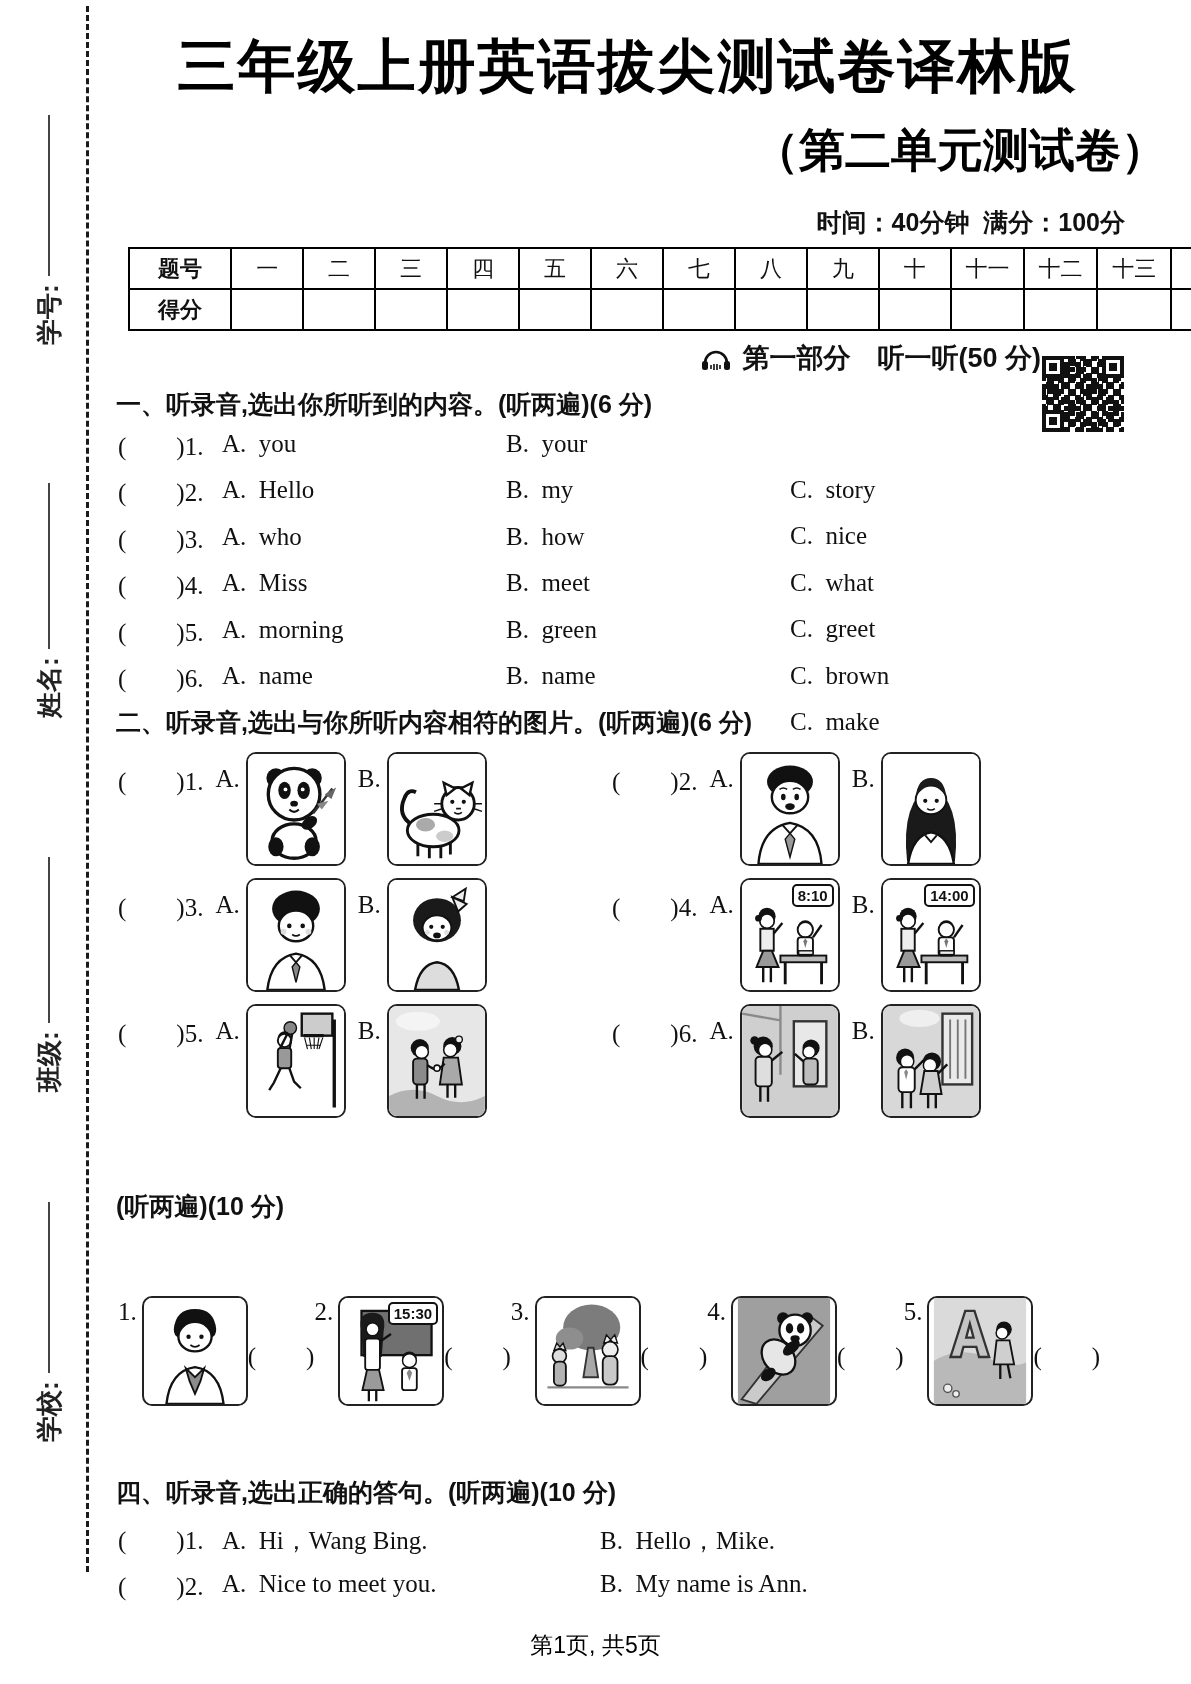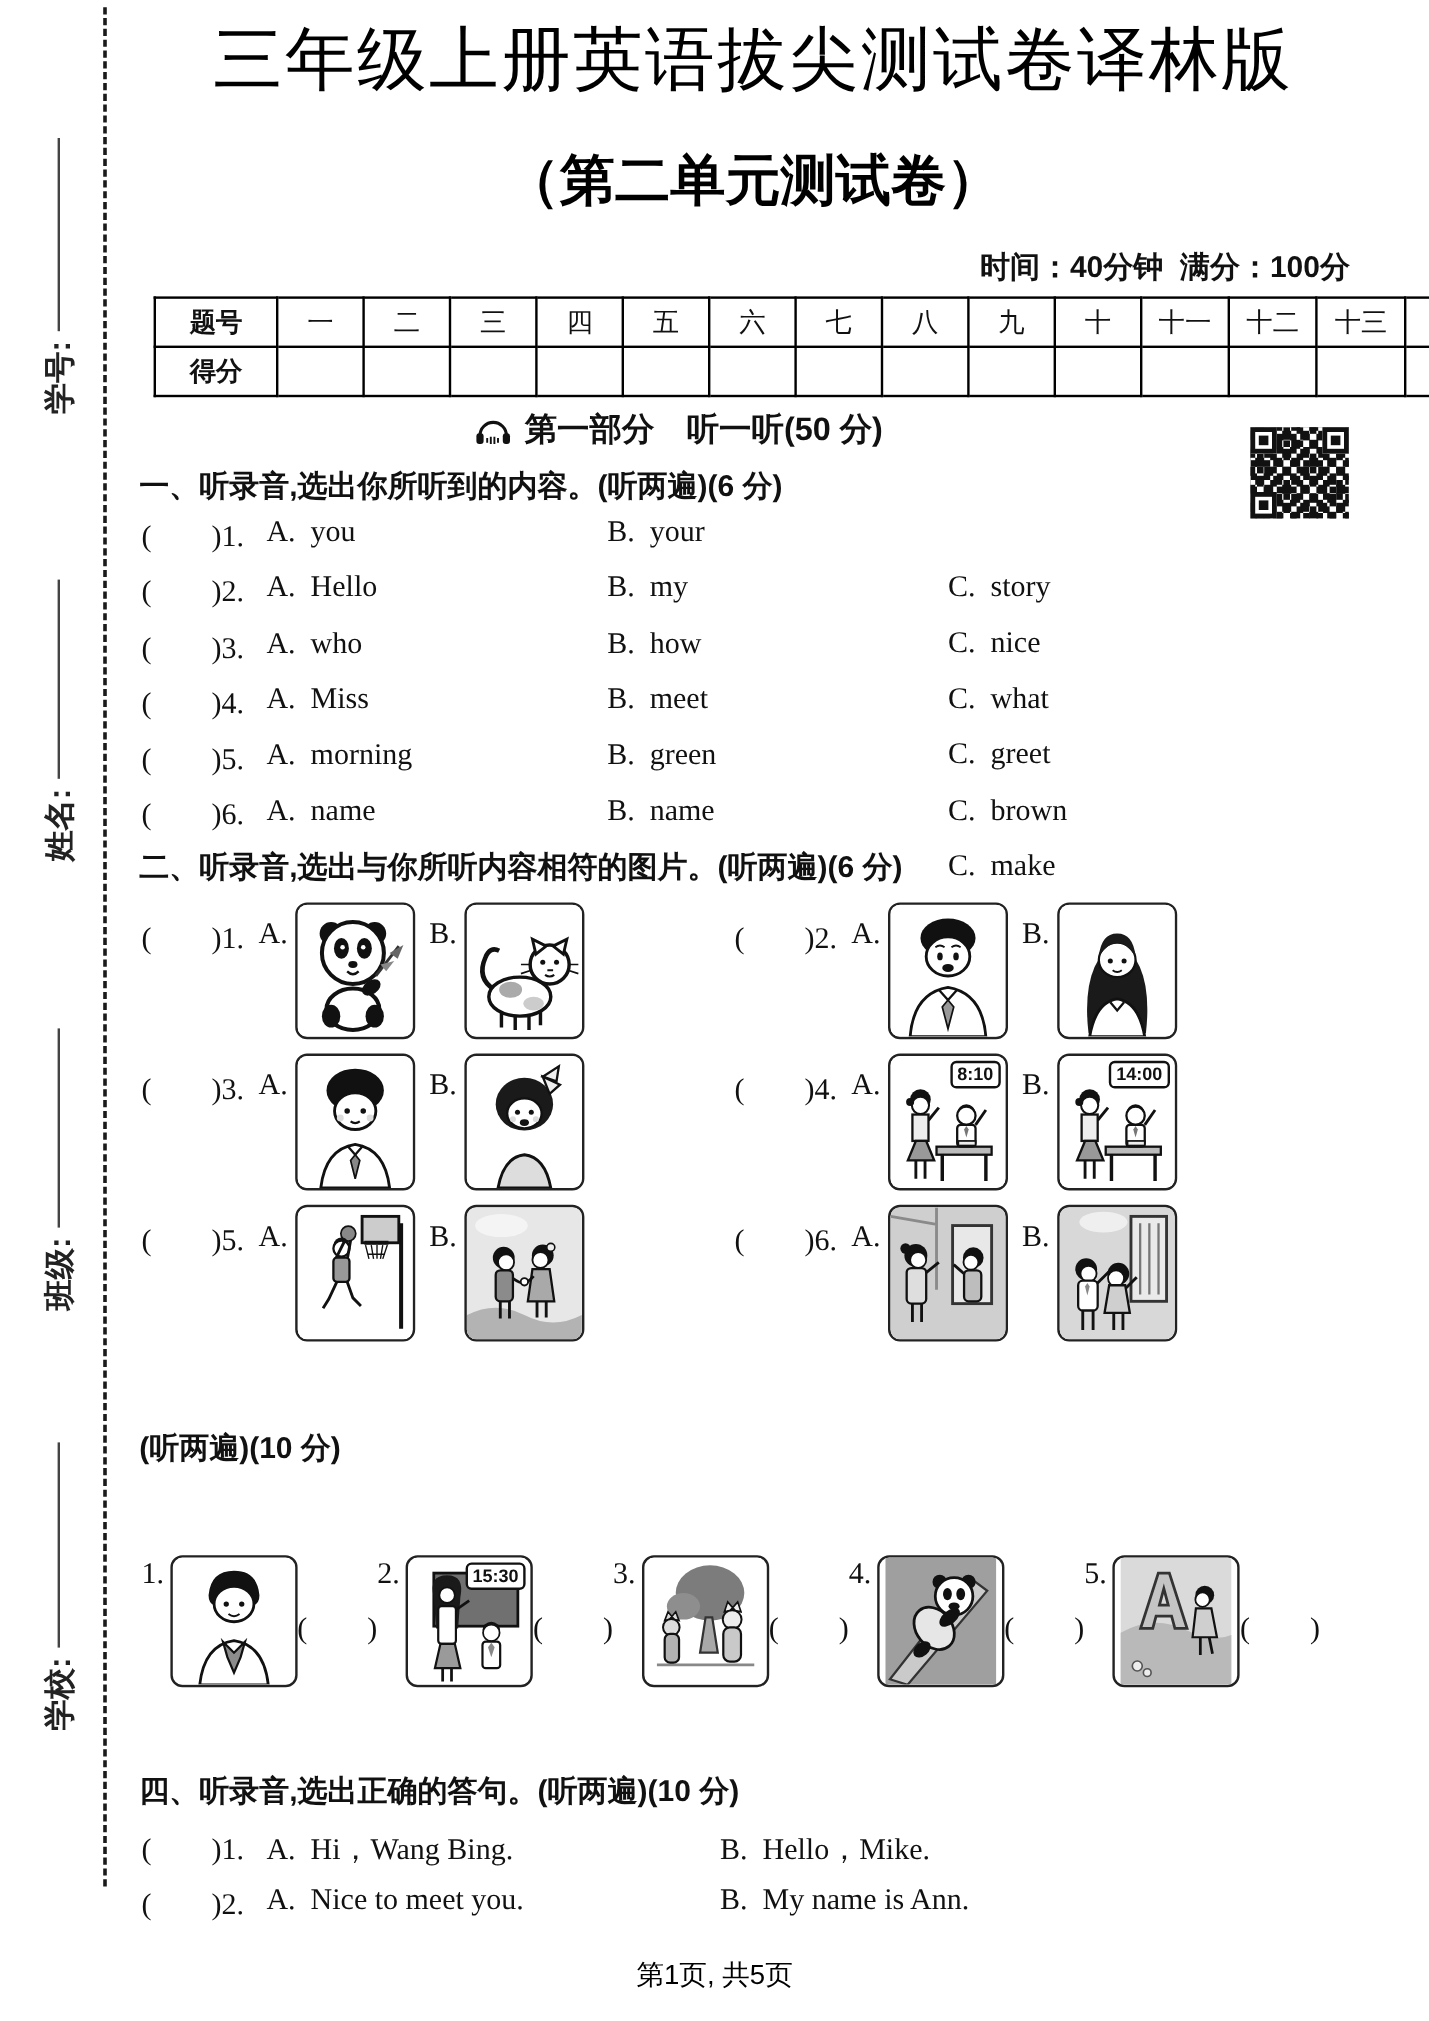--- a/index.html
+++ b/index.html
@@ -24,28 +24,28 @@
     transform: rotate(-90deg); transform-origin: 0 0;
     display: flex; align-items: center;
   }
   .side-label {
     font-family: "Liberation Sans", sans-serif;
     font-weight: bold; font-size: 26px; color:#222; white-space: nowrap;
   }
   .side-line { flex: 1; margin-left: 8px; border-top: 2.5px solid #444; height: 0; }
 
   .title {
-    position: absolute; left: 88px; right: 24px; top: 11px;
+    position: absolute; left: 88px; right: 24px; top: 28px;
     text-align: center;
     font-family: "Liberation Sans", sans-serif;
-    font-weight: 400; font-size: 58px; letter-spacing: 2px; color:#000;
+    font-weight: 700; font-size: 58px; letter-spacing: 2px; color:#000;
   }
   .subtitle {
     position: absolute; left: 88px; right: 24px; top: 120px;
-    text-align: center;
+    text-align: right;
     font-family: "Liberation Sans", sans-serif;
     font-weight: 900; font-size: 46px; color:#000;
   }
   .meta {
     position: absolute; top: 206px; right: 66px;
     font-family: "Liberation Sans", sans-serif;
     font-weight: bold; font-size: 25px; white-space: pre;
   }
   table.score {
     position: absolute; left: 128px; top: 247px; width: 1156px;
@@ -53,21 +53,21 @@
   }
   table.score td {
     border: 2px solid #000; height: 41px; text-align: center;
     font-family: "Liberation Sans", sans-serif; font-size: 22px;
   }
   table.score td.hd { font-weight: bold; }
   table.score td.last { font-weight: bold; }
 
   .sec1 {
     position: absolute; left: 88px; right: 150px; top: 340px;
-    text-align: center;
+    text-align: right;
     font-family: "Liberation Sans", sans-serif;
     font-weight: bold; font-size: 27px;
   }
   .sec1 .hp { vertical-align: -6px; margin-right: 8px; }
 
   
   .qr {
     position: absolute; left: 1042px; top: 356px; width: 82px; height: 76px;
     background:
       repeating-conic-gradient(#111 0% 25%, transparent 25% 50%) 0px 0px/11px 11px,

